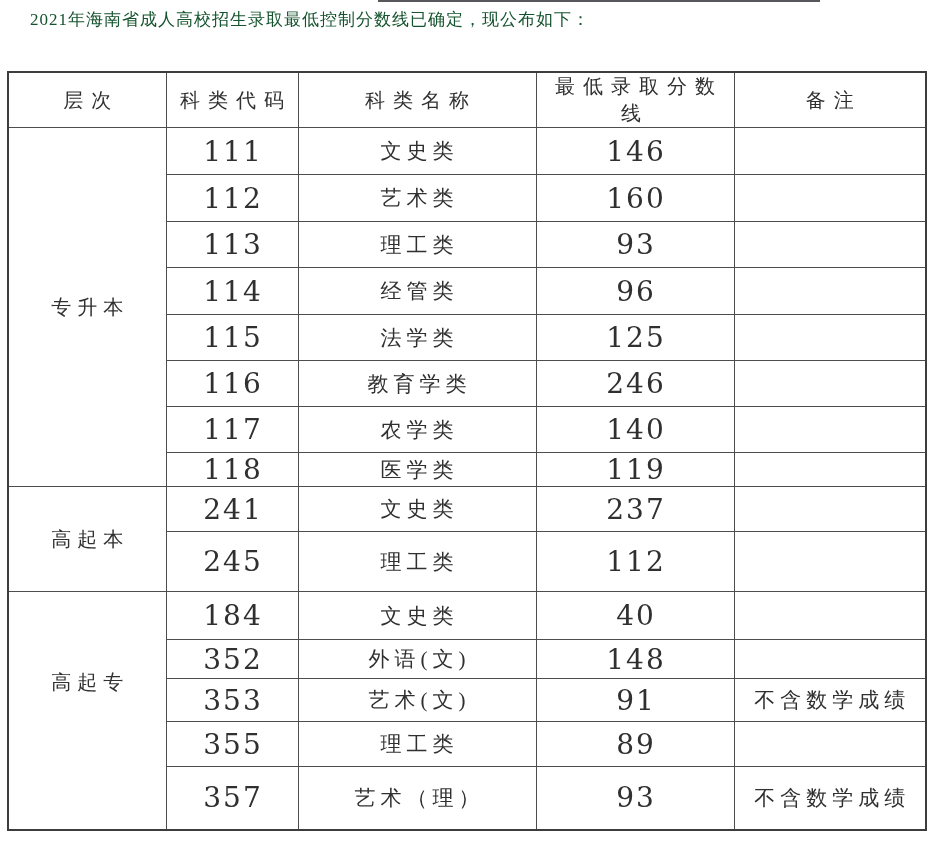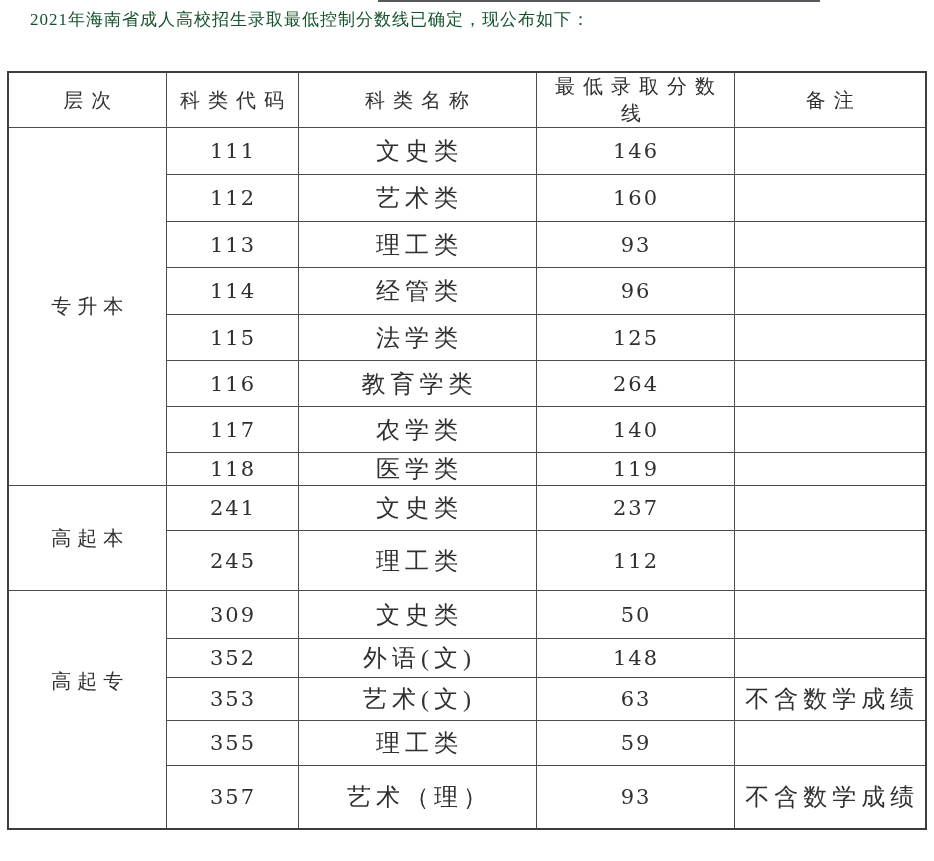--- a/index.html
+++ b/index.html
@@ -60,26 +60,26 @@
   td.level-cell {
     font-size: 20px;
     letter-spacing: 6px;
     text-indent: 6px;
   }
   td.level-cell.shift-up {
     padding-bottom: 56px;
   }
   td.num-cell {
     font-family: "DejaVu Serif", "Liberation Serif", serif;
-    font-size: 21px;
+    font-size: 28px;
     letter-spacing: 2px;
     text-indent: 2px;
   }
   td.cjk-cell {
-    font-size: 24px;
+    font-size: 21px;
     letter-spacing: 5px;
     text-indent: 5px;
   }
 </style>
 </head>
 <body>
 
 <div class="top-strip"></div>
 
 <div class="page-title">2021年海南省成人高校招生录取最低控制分数线已确定，现公布如下：</div>
@@ -128,21 +128,21 @@
     </tr>
     <tr style="height:46px">
       <td class="num-cell">115</td>
       <td class="cjk-cell">法学类</td>
       <td class="num-cell">125</td>
       <td class="cjk-cell"></td>
     </tr>
     <tr style="height:46px">
       <td class="num-cell">116</td>
       <td class="cjk-cell">教育学类</td>
-      <td class="num-cell">264</td>
+      <td class="num-cell">246</td>
       <td class="cjk-cell"></td>
     </tr>
     <tr style="height:46px">
       <td class="num-cell">117</td>
       <td class="cjk-cell">农学类</td>
       <td class="num-cell">140</td>
       <td class="cjk-cell"></td>
     </tr>
     <tr style="height:31px">
       <td class="num-cell">118</td>
@@ -160,41 +160,41 @@
     </tr>
     <tr style="height:60px">
       <td class="num-cell">245</td>
       <td class="cjk-cell">理工类</td>
       <td class="num-cell">112</td>
       <td class="cjk-cell"></td>
     </tr>
 
     <tr style="height:48px">
       <td class="level-cell shift-up" rowspan="5">高起专</td>
-      <td class="num-cell">309</td>
+      <td class="num-cell">184</td>
       <td class="cjk-cell">文史类</td>
-      <td class="num-cell">50</td>
+      <td class="num-cell">40</td>
       <td class="cjk-cell"></td>
     </tr>
     <tr style="height:39px">
       <td class="num-cell">352</td>
       <td class="cjk-cell">外语(文)</td>
       <td class="num-cell">148</td>
       <td class="cjk-cell"></td>
     </tr>
     <tr style="height:43px">
       <td class="num-cell">353</td>
       <td class="cjk-cell">艺术(文)</td>
-      <td class="num-cell">63</td>
+      <td class="num-cell">91</td>
       <td class="cjk-cell">不含数学成绩</td>
     </tr>
     <tr style="height:45px">
       <td class="num-cell">355</td>
       <td class="cjk-cell">理工类</td>
-      <td class="num-cell">59</td>
+      <td class="num-cell">89</td>
       <td class="cjk-cell"></td>
     </tr>
     <tr style="height:63px">
       <td class="num-cell">357</td>
       <td class="cjk-cell">艺术（理）</td>
       <td class="num-cell">93</td>
       <td class="cjk-cell">不含数学成绩</td>
     </tr>
   </tbody>
 </table>

